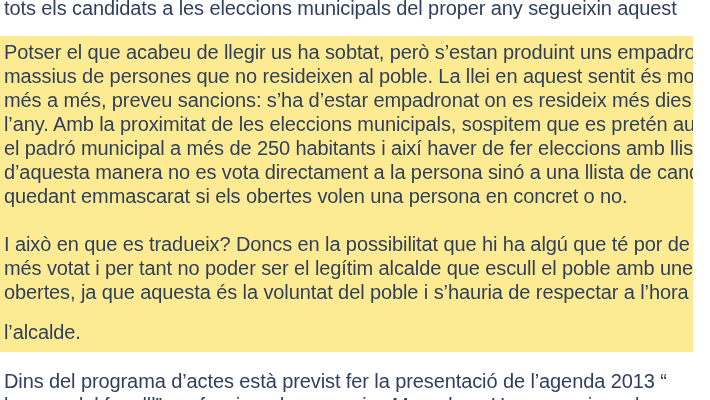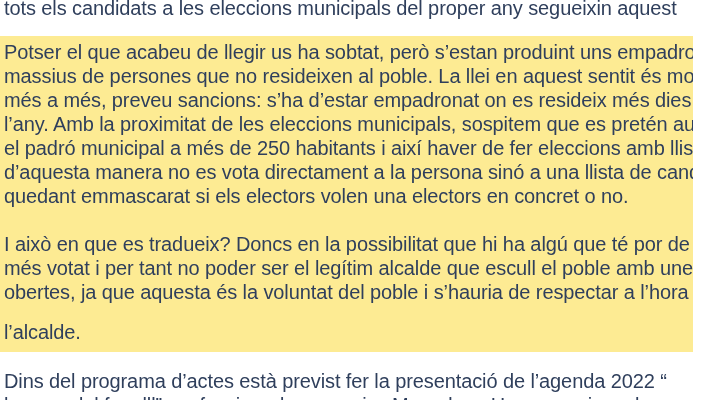--- a/index.html
+++ b/index.html
@@ -47,28 +47,28 @@
   <div class="line top-line">tots els candidats a les eleccions municipals del proper any segueixin aquest</div>
 
   <div class="callout">
     <div>
       <div class="line" style="top:4px">Potser el que acabeu de llegir us ha sobtat, però s’estan produint uns empadronaments</div>
       <div class="line" style="top:28px">massius de persones que no resideixen al poble. La llei en aquest sentit és molt clara i,</div>
       <div class="line" style="top:52px">més a més, preveu sancions: s’ha d’estar empadronat on es resideix més dies de</div>
       <div class="line" style="top:76px">l’any. Amb la proximitat de les eleccions municipals, sospitem que es pretén augmentar</div>
       <div class="line" style="top:100px">el padró municipal a més de 250 habitants i així haver de fer eleccions amb llistes tancades;</div>
       <div class="line" style="top:124px">d’aquesta manera no es vota directament a la persona sinó a una llista de candidats,</div>
-      <div class="line" style="top:148px">quedant emmascarat si els electors volen una electors en concret o no.</div>
+      <div class="line" style="top:148px">quedant emmascarat si els obertes volen una persona en concret o no.</div>
     </div>
     <div>
       <div class="line" style="top:196px">I això en que es tradueix? Doncs en la possibilitat que hi ha algú que té por de no ser el</div>
       <div class="line" style="top:220px">més votat i per tant no poder ser el legítim alcalde que escull el poble amb unes llistes</div>
       <div class="line" style="top:244px">obertes, ja que aquesta és la voluntat del poble i s’hauria de respectar a l’hora d’escollir</div>
       <div class="line" style="top:284px">l’alcalde.</div>
     </div>
   </div>
 
   <div class="bottom-para">
-    <div class="line" style="top:369px">Dins del programa d’actes està previst fer la presentació de l’agenda 2022 “</div>
+    <div class="line" style="top:369px">Dins del programa d’actes està previst fer la presentació de l’agenda 2013 “</div>
     <div class="line" style="top:393px">la casa del fanalll” confeccionada per amics Marc de ... Hermanos i con la ...</div>
   </div>
 
 </div>
 
 </body></html>

